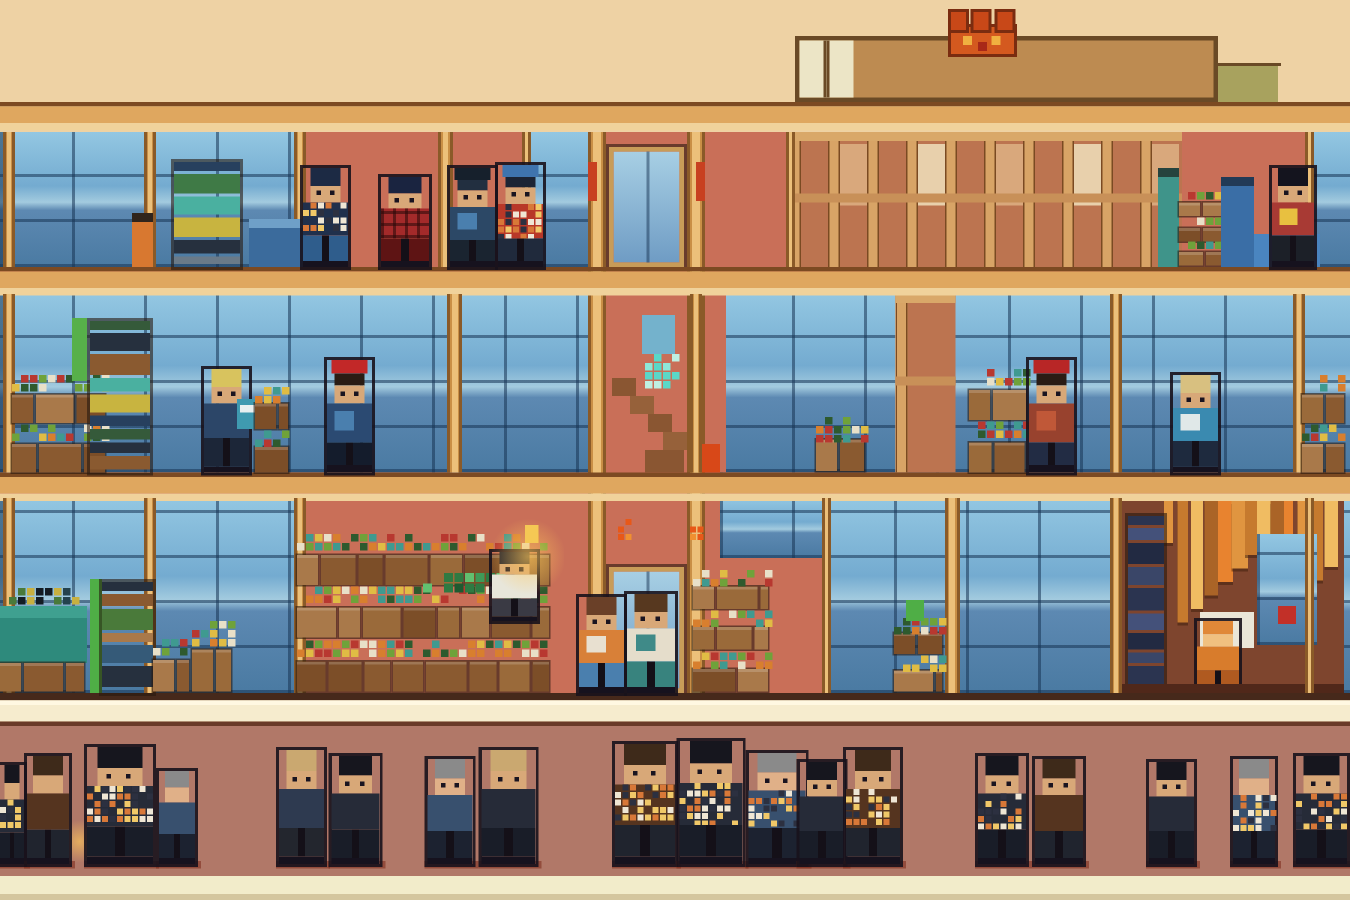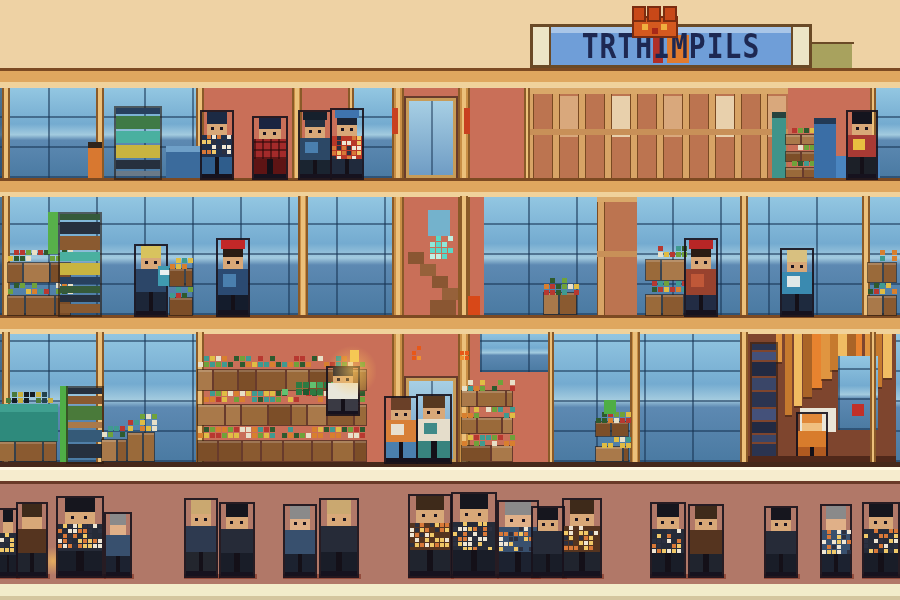--- a/index.html
+++ b/index.html
@@ -24,25 +24,20 @@
   .crown .base{position:absolute;left:0;top:10px;width:42px;height:18px;background:#d4591f;box-shadow:0 0 0 2px #7a2c10}
   .crown .m{position:absolute;top:0;width:10px;height:12px;background:#c84818;box-shadow:0 0 0 2px #7a2c10}
   .crown .px{position:absolute;width:6px;height:6px}
 </style>
 </head>
 <body>
 
 <div class="canvas" id="scene">
   <div class="sign">
     <div class="cap capL"></div>
-    <div class="face">
-      <div class="acc accRed"></div>
-      <div class="acc accOr"></div>
-      <span class="txt">TRTHIMPILS</span>
-    </div>
     <div class="cap capR"></div>
   </div>
   <div class="crown">
     <div class="base"></div>
     <div class="m" style="left:0"></div>
       <div class="m" style="left:15px"></div>
       <div class="m" style="left:31px"></div>
     <div class="px" style="left:8px;top:16px;background:#f0b040"></div>
     <div class="px" style="left:27px;top:16px;background:#f0b040"></div>
     <div class="px" style="left:18px;top:20px;background:#a82818"></div>

